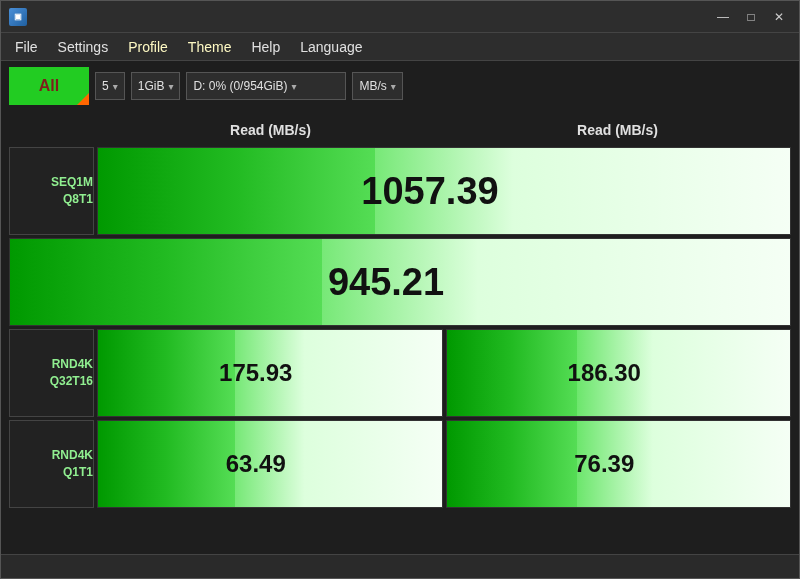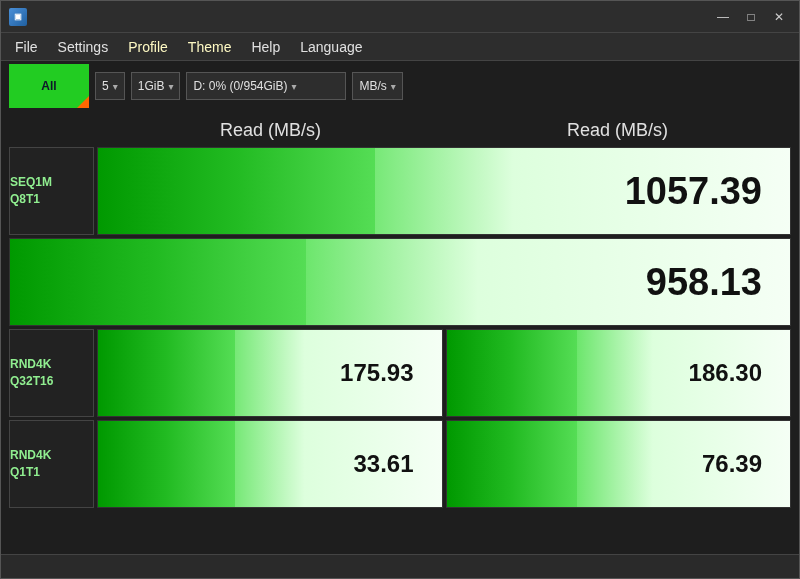--- a/index.html
+++ b/index.html
@@ -105,25 +105,25 @@
       height: 50px;
       display: flex;
       align-items: center;
       padding: 6px 8px;
       gap: 6px;
       flex-shrink: 0;
     }
 
     .all-btn {
       background: #22cc22;
-      color: #0f172a;
-      font-weight: bold;
-      font-size: 12px;
+      color: #7f1d1d;
+      font-weight: bold;
+      font-size: 16px;
       width: 80px;
-      height: 44px;
+      height: 38px;
       border: none;
       cursor: pointer;
       display: flex;
       align-items: center;
       justify-content: center;
       position: relative;
     }
 
     .all-btn::after {
       content: '';
@@ -173,22 +173,22 @@
       height: 30px;
       margin-left: 88px;
     }
 
     .header-cell {
       flex: 1;
       display: flex;
       align-items: center;
       justify-content: center;
       color: #e0e0e0;
-      font-size: 18px;
-      font-weight: normal;
+      font-size: 14px;
+      font-weight: bold;
     }
 
     .data-rows {
       display: flex;
       flex-direction: column;
       gap: 3px;
       flex: 1;
     }
 
     .data-row {
@@ -196,40 +196,40 @@
       height: 88px;
       gap: 3px;
     }
 
     .row-label {
       width: 85px;
       background: #222;
       border: 1px solid #444;
       display: flex;
       flex-direction: column;
-      align-items: flex-start;
+      align-items: flex-end;
       justify-content: center;
       flex-shrink: 0;
     }
 
     .row-label-text {
       color: #90EE90;
       font-size: 12px;
       font-weight: bold;
       text-align: center;
       line-height: 1.4;
     }
 
     .data-cell {
       flex: 1;
       background: linear-gradient(to right, #22bb22 0%, #44dd44 30%, #ddffdd 60%, #f5fff5 100%);
       border: 1px solid #333;
       display: flex;
       align-items: center;
-      justify-content: flex-end;
+      justify-content: center;
       padding-right: 28px;
       position: relative;
       overflow: hidden;
     }
 
     .data-cell::before {
       content: '';
       position: absolute;
       left: 0;
       top: 0;
@@ -329,22 +329,22 @@
         <div class="row-label">
           <span class="row-label-text">SEQ1M</span>
           <span class="row-label-text">Q8T1</span>
         </div>
         <div class="data-cell read">
           <span class="data-value large">1057.39</span>
         </div>
       </div>
 
       <div class="data-row">
-        <div class="data-cell write">
-          <span class="data-value large">958.13</span>
+        <div class="data-cell read">
+          <span class="data-value large">945.21</span>
         </div>
       </div>
 
       <div class="data-row">
         <div class="row-label">
           <span class="row-label-text">RND4K</span>
           <span class="row-label-text">Q32T16</span>
         </div>
         <div class="data-cell read">
           <span class="data-value">175.93</span>
@@ -353,21 +353,21 @@
           <span class="data-value">186.30</span>
         </div>
       </div>
 
       <div class="data-row">
         <div class="row-label">
           <span class="row-label-text">RND4K</span>
           <span class="row-label-text">Q1T1</span>
         </div>
         <div class="data-cell read">
-          <span class="data-value">33.61</span>
+          <span class="data-value">63.49</span>
         </div>
         <div class="data-cell write">
           <span class="data-value">76.39</span>
         </div>
       </div>
 
     </div>
   </div>
 
   <div class="status-bar"></div>

